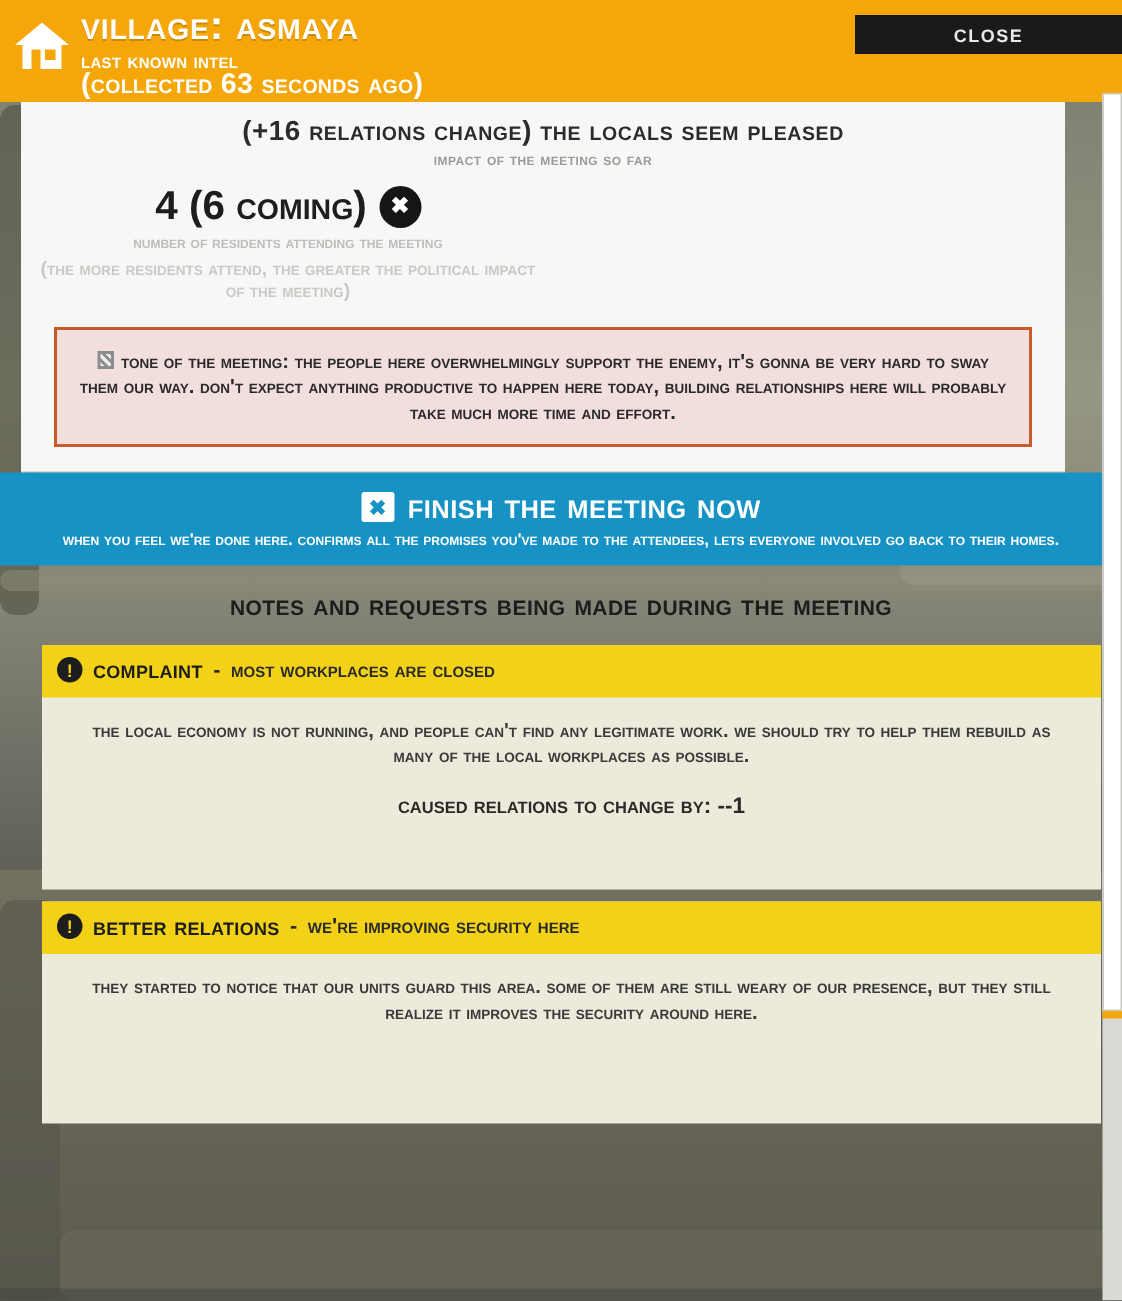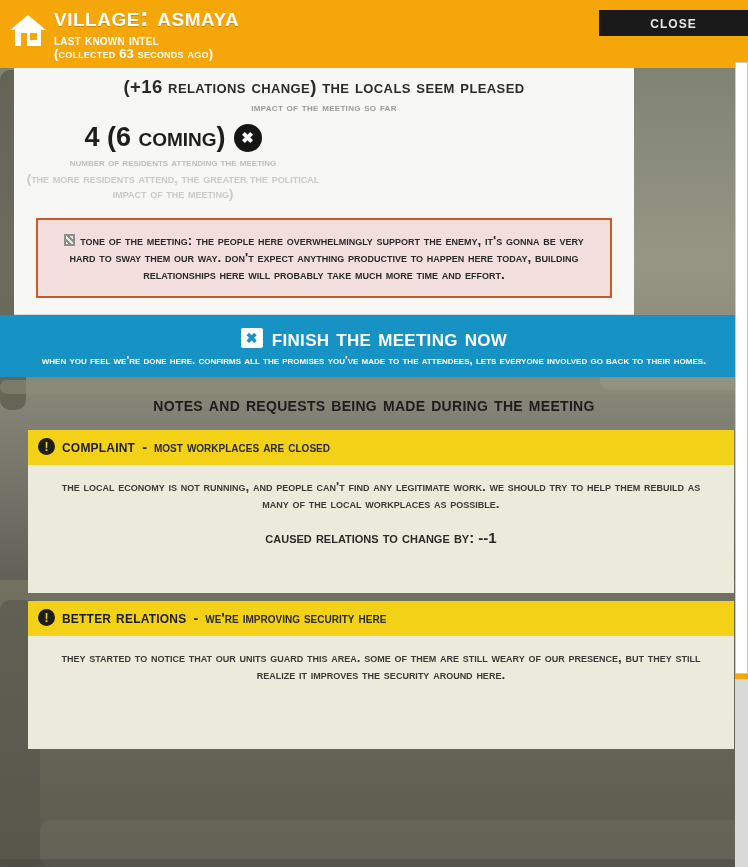--- a/index.html
+++ b/index.html
@@ -43,45 +43,45 @@
     font-size: 27px; font-weight: bold; letter-spacing: .5px;
     color: #ffffff; text-shadow: 0 1px 0 rgba(0,0,0,.18);
     font-variant: small-caps; text-transform: lowercase;
   }
   .intel-line {
     font-size: 14px; font-weight: bold; color: #fff;
     font-variant: small-caps; text-transform: lowercase;
     margin-top: 2px; letter-spacing: .2px;
   }
   .intel-line2 {
-    font-size: 13px; font-weight: bold; color: #fff;
+    font-size: 19px; font-weight: bold; color: #fff;
     font-variant: small-caps; text-transform: lowercase;
     letter-spacing: .2px;
   }
   .close-btn {
     position: absolute; right: 0; top: 10px;
-    width: 149px; height: 26px;
+    width: 178px; height: 26px;
     background: #1a1a1a;
     color: #e8e8e8;
     font-size: 17px; font-variant: small-caps; text-transform: lowercase;
     font-weight: bold;
     display: flex; align-items: center; justify-content: center;
     cursor: pointer;
     letter-spacing: 1px;
   }
   
   .panel {
     position: absolute; left: 14px; top: 62px; width: 720px;
     z-index: 10;
   }
   .card-top {
     background: #f7f7f5;
     border-bottom: 1px solid #d8d8d4;
     padding: 4px 8px 12px;
-    width: 620px;
+    width: 696px;
   }
   .relations-line {
     text-align: center;
     font-size: 18.5px; font-weight: bold; color: #2b2b2b;
     font-variant: small-caps; text-transform: lowercase;
     letter-spacing: .4px;
     padding-top: 10px;
   }
   .relations-sub {
     text-align: center;

